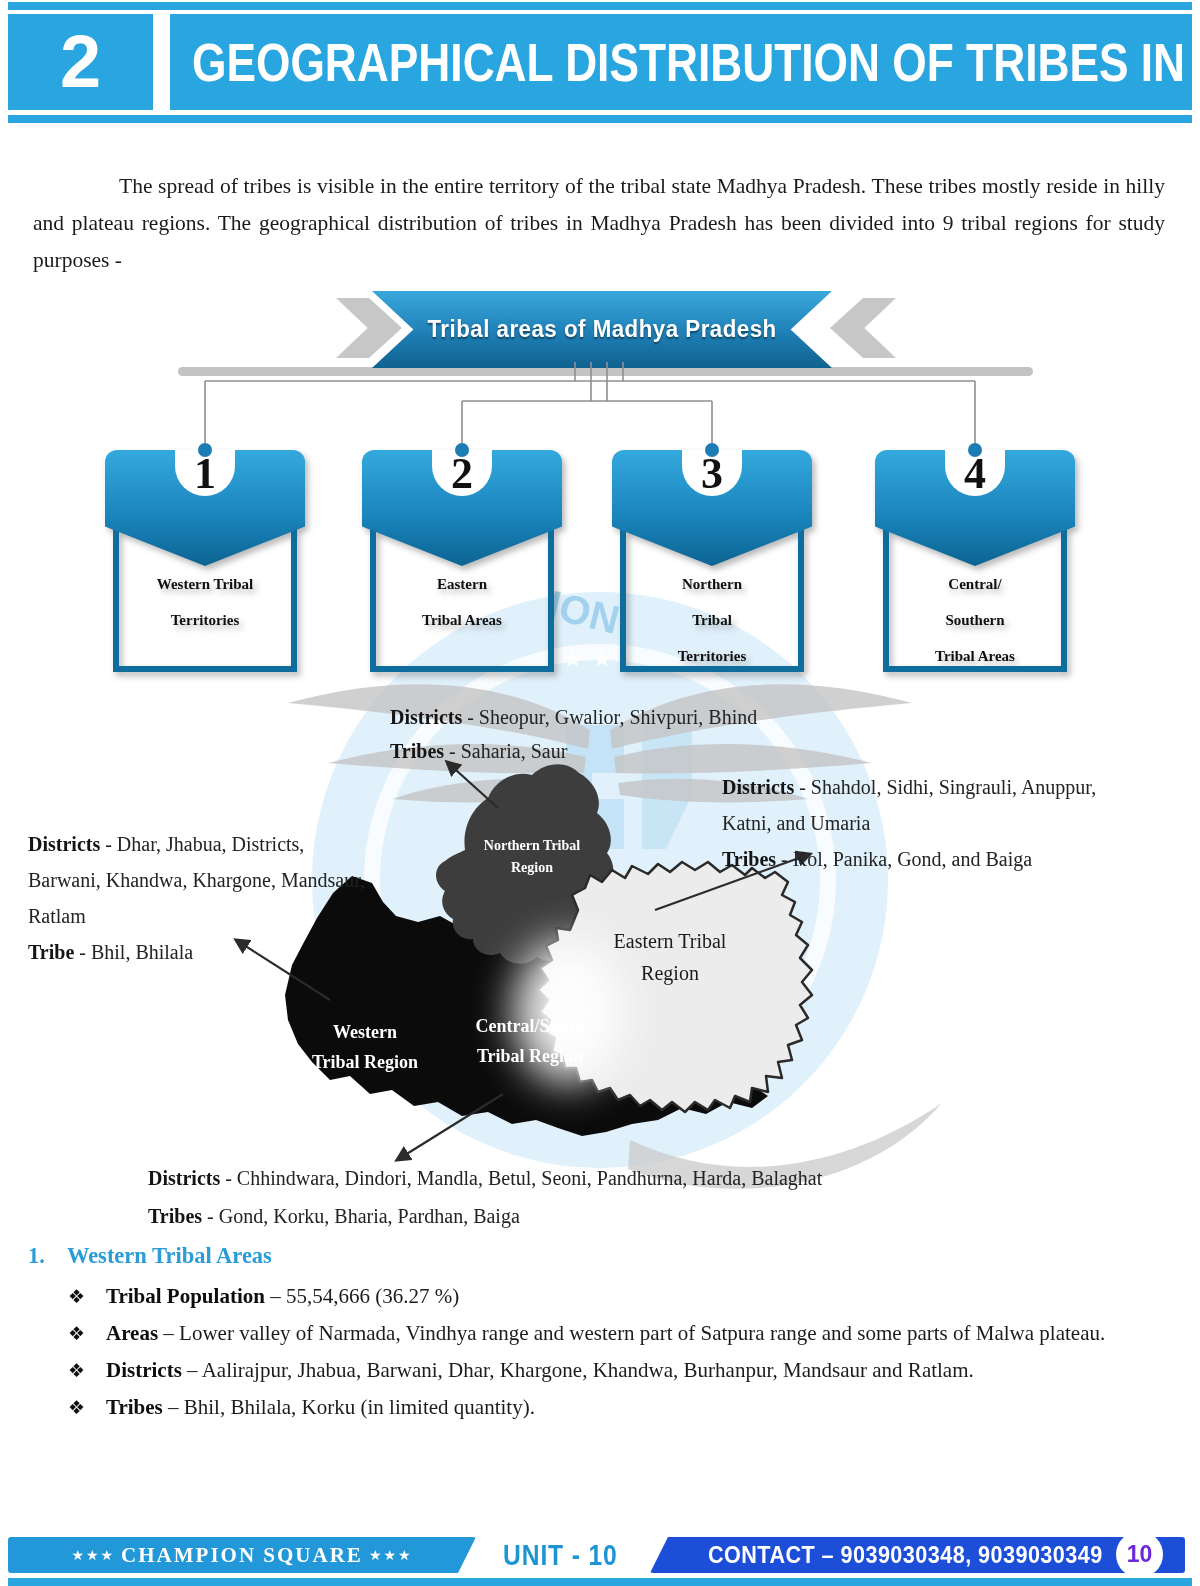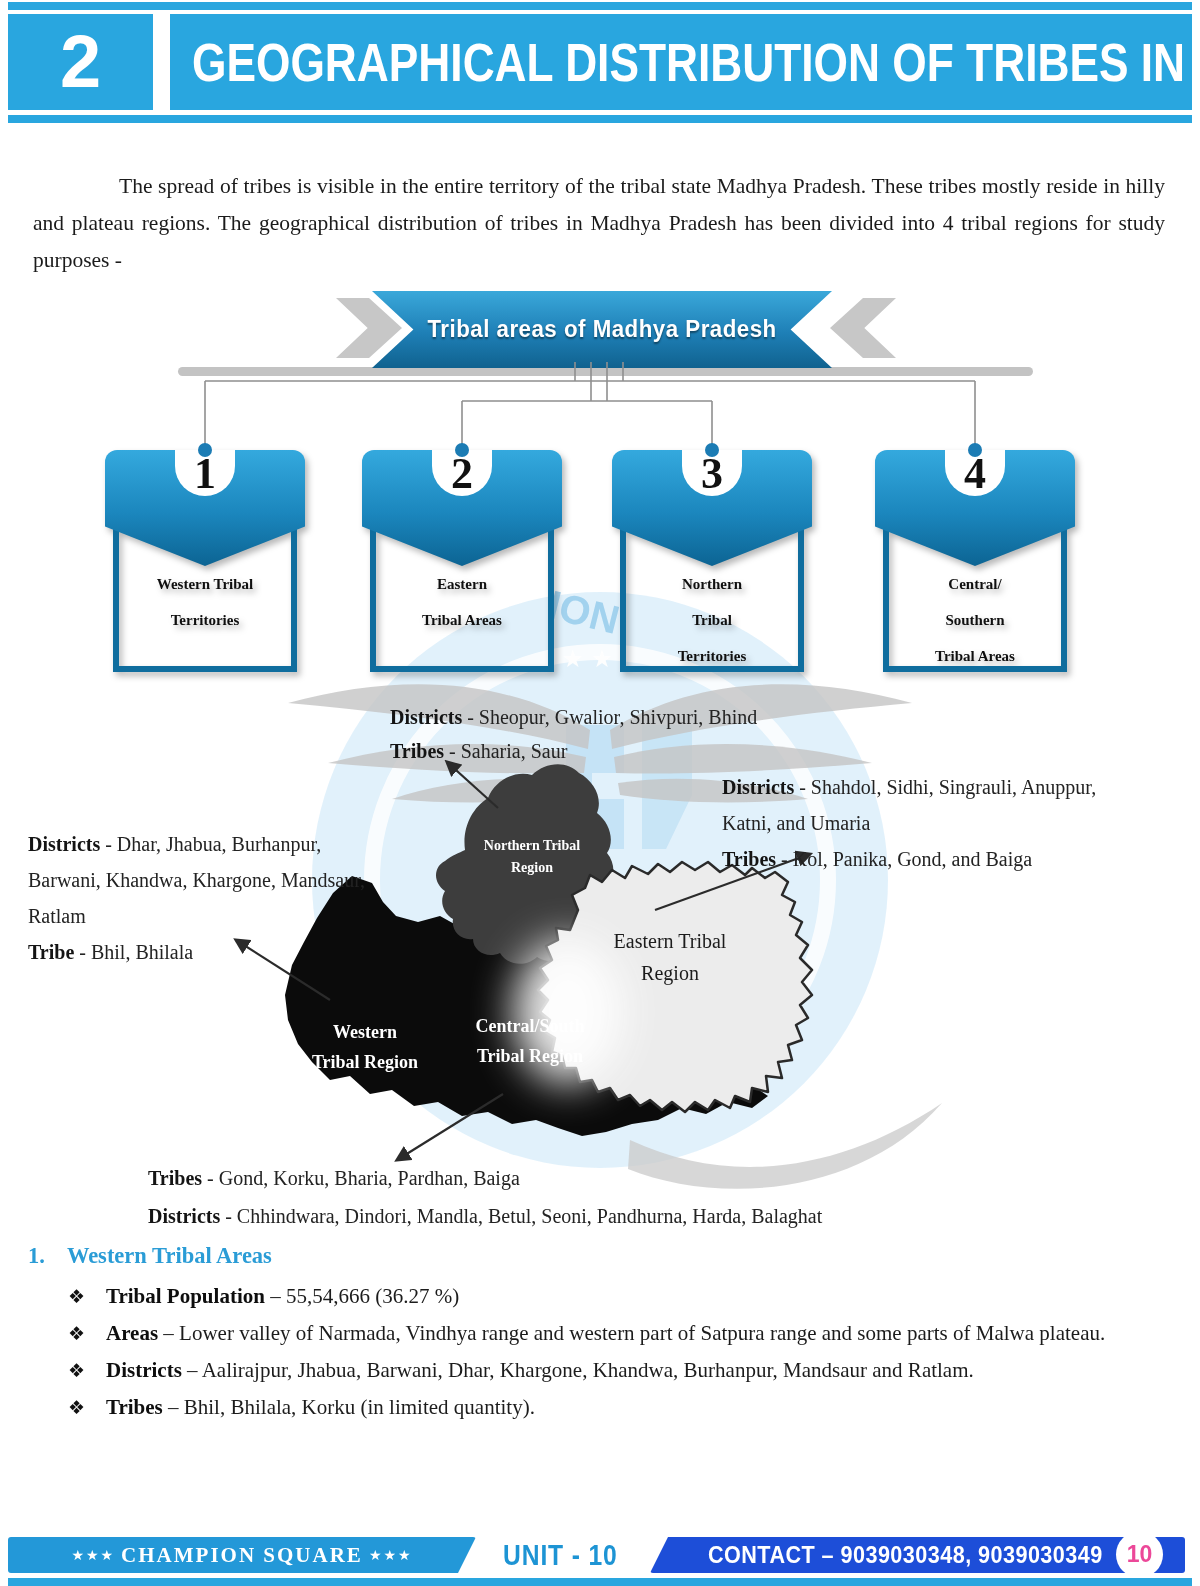--- a/index.html
+++ b/index.html
@@ -84,40 +84,40 @@
   .f-brand-txt{font-size:21px;margin:8px 6px;letter-spacing:3px;}
   .f-unit{position:absolute;left:480px;top:1537px;width:160px;height:36px;display:flex;align-items:center;justify-content:center;}
   .f-unit span{font-family:"Liberation Sans",sans-serif;font-weight:bold;font-size:29px;color:#1d94d4;transform:scaleX(.85);letter-spacing:1px;white-space:nowrap;}
   .f-bar-r{position:absolute;left:650px;top:1537px;width:535px;height:36px;background:#1d4ed8;
         clip-path:polygon(18px 0,100% 0,100% 100%,0 100%);border-radius:3px;
         display:flex;align-items:center;}
   .f-bar-r .contact{font-family:"Liberation Sans",sans-serif;font-weight:bold;font-size:24px;color:#fff;
         transform:scaleX(.9);transform-origin:left center;margin-left:58px;white-space:nowrap;letter-spacing:.5px;}
   .f-page{position:absolute;left:1116px;top:1531px;width:47px;height:47px;border-radius:50%;background:#fff;
         display:flex;align-items:center;justify-content:center;z-index:4;}
-  .f-page span{font-family:"Liberation Sans",sans-serif;font-weight:bold;font-size:23px;color:#ec4899;text-align:center;}
+  .f-page span{font-family:"Liberation Sans",sans-serif;font-weight:bold;font-size:23px;color:#6d28d9;text-align:center;}
   .f-strip{position:absolute;left:8px;right:8px;top:1578px;height:8px;background:#29a6df;}
 </style>
 </head>
 <body>
 
 <div class="page">
 
   <div class="hdr">
     <div class="strip top"></div>
     <div class="numcell">
       <span>2</span>
     </div>
     <div class="titlecell">
       <span>GEOGRAPHICAL DISTRIBUTION OF TRIBES IN MP</span>
     </div>
     <div class="strip bot"></div>
   </div>
 
-  <p class="intro">The spread of tribes is visible in the entire territory of the tribal state Madhya Pradesh. These tribes mostly reside in hilly and plateau regions. The geographical distribution of tribes in Madhya Pradesh has been divided into 4 tribal regions for study purposes -</p>
+  <p class="intro">The spread of tribes is visible in the entire territory of the tribal state Madhya Pradesh. These tribes mostly reside in hilly and plateau regions. The geographical distribution of tribes in Madhya Pradesh has been divided into 9 tribal regions for study purposes -</p>
 
   <svg class="wm" width="700" height="650" viewBox="0 0 700 650">
     <circle cx="350" cy="325" r="288" fill="#d7ecf9" opacity="0.75"></circle>
     <circle cx="350" cy="325" r="228" fill="none" stroke="#ffffff" stroke-width="16" opacity="0.8"></circle>
     <path d="M316,170 h58 v48 h-32 v26 h32 v50 h-58 z" fill="#bfe0f4" opacity="0.85"></path>
     <path d="M392,170 h50 v70 l-26,54 h-24 z" fill="#bfe0f4" opacity="0.75"></path>
     <text x="296" y="62" font-family="Liberation Sans, sans-serif" font-weight="bold" font-size="40" fill="#9ccfed" opacity="0.9" transform="rotate(14 296 62)">ION</text>
     <text x="312" y="112" font-family="DejaVu Sans, sans-serif" font-size="24" fill="#ffffff" opacity="0.95">★ ★</text>
     <g fill="#c5c5c5" opacity="0.8">
       <path d="M340,175 C255,122 148,118 38,148 C150,158 255,172 338,194 Z"></path>
@@ -247,28 +247,28 @@
   <div class="annot an-n">
     <span class="ln"><b>Districts</b><span> - Sheopur, Gwalior, Shivpuri, Bhind</span></span>
     <span class="ln"><b>Tribes</b><span> - Saharia, Saur</span></span>
   </div>
   <div class="annot an-e">
     <span class="ln"><b>Districts</b><span> - Shahdol, Sidhi, Singrauli, Anuppur,</span></span>
     <span class="ln"><b></b><span>Katni, and Umaria</span></span>
     <span class="ln"><b>Tribes</b><span> - Kol, Panika, Gond, and Baiga</span></span>
   </div>
   <div class="annot an-w">
-    <span class="ln"><b>Districts</b><span> - Dhar, Jhabua, Burhanpur,</span></span>
+    <span class="ln"><b>Districts</b><span> - Dhar, Jhabua, Districts,</span></span>
     <span class="ln"><b></b><span>Barwani, Khandwa, Khargone, Mandsaur,</span></span>
     <span class="ln"><b></b><span>Ratlam</span></span>
     <span class="ln"><b>Tribe</b><span> - Bhil, Bhilala</span></span>
   </div>
   <div class="annot an-s">
+    <span class="ln"><b>Districts</b><span> - Chhindwara, Dindori, Mandla, Betul, Seoni, Pandhurna, Harda, Balaghat</span></span>
     <span class="ln"><b>Tribes</b><span> - Gond, Korku, Bharia, Pardhan, Baiga</span></span>
-    <span class="ln"><b>Districts</b><span> - Chhindwara, Dindori, Mandla, Betul, Seoni, Pandhurna, Harda, Balaghat</span></span>
   </div>
 
   <div class="sec-h">
     <span>1.</span><span class="t">Western Tribal Areas</span>
   </div>
   <div class="bullets">
     <p class="bi"><span class="dia">❖</span><b>Tribal Population</b><span> – 55,54,666 (36.27 %)</span></p>
     <p class="bi"><span class="dia">❖</span><b>Areas</b><span> – Lower valley of Narmada, Vindhya range and western part of Satpura range and some parts of Malwa plateau.</span></p>
     <p class="bi"><span class="dia">❖</span><b>Districts</b><span> – Aalirajpur, Jhabua, Barwani, Dhar, Khargone, Khandwa, Burhanpur, Mandsaur and Ratlam.</span></p>
     <p class="bi"><span class="dia">❖</span><b>Tribes</b><span> – Bhil, Bhilala, Korku (in limited quantity).</span></p>

